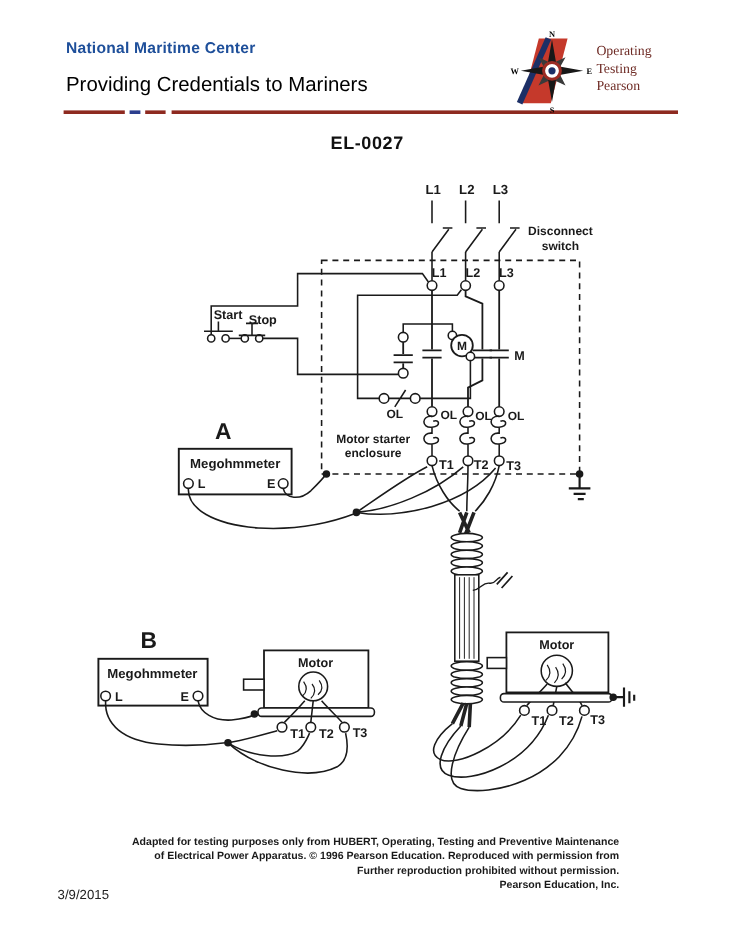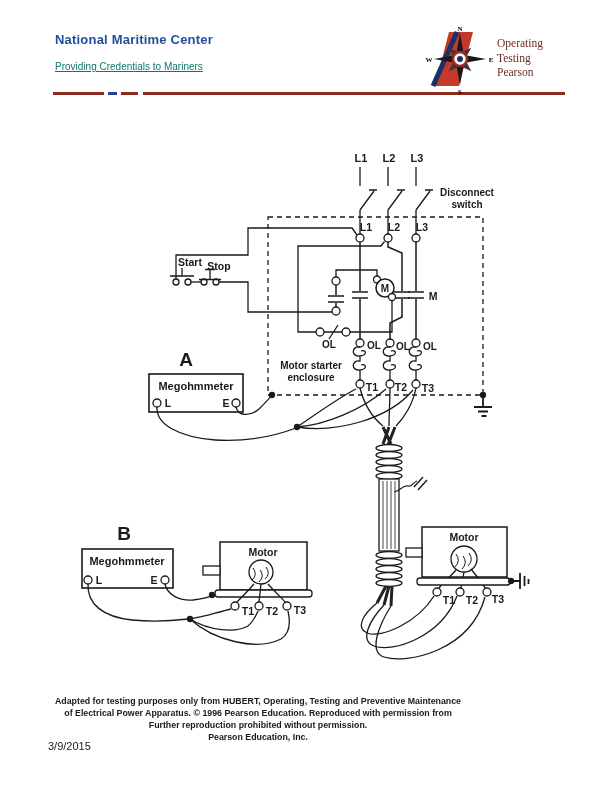--- a/index.html
+++ b/index.html
@@ -1,26 +1,26 @@
 <!DOCTYPE html>
 <html><head>
 <meta charset="utf-8">
 <style>
   html,body{margin:0;padding:0;background:#e9e9e9;}
   .page{position:relative;width:612px;height:792px;background:#ffffff;margin:0 auto;overflow:hidden;
         font-family:"Liberation Sans",sans-serif;color:#1a1a1a;}
   .nmc-title{position:absolute;left:55px;top:32px;font-size:13px;font-weight:bold;color:#1e4f9a;letter-spacing:.2px;}
-  .nmc-sub{position:absolute;left:55px;top:61px;font-size:10px;color:#0f766e;text-decoration:underline;}
+  .nmc-sub{position:absolute;left:55px;top:61px;font-size:17px;color:#000000;}
   .rule-seg{position:absolute;top:92px;height:3px;background:#8e2a20;}
   .logo-text{position:absolute;left:497px;top:36px;font-family:"Liberation Serif",serif;
              font-size:11.5px;line-height:14.5px;color:#6e2b25;}
   .figure-id{position:absolute;left:0;width:612px;top:111px;text-align:center;
              font-size:15px;font-weight:bold;letter-spacing:.5px;color:#111;}
   .diagram-svg{position:absolute;left:0;top:0;}
-  .footer{position:absolute;left:0;width:516px;top:695px;text-align:center;
+  .footer{position:absolute;left:0;width:516px;top:695px;text-align:right;
           font-size:8.8px;font-weight:bold;line-height:12px;color:#1a1a1a;}
   .date{position:absolute;left:48px;top:740px;font-family:Liberation Sans, sans-serif;font-size:11px;color:#222;}
 </style>
 </head>
 <body>
 
 <div class="page">
 
   <div class="nmc-title">National Maritime Center</div>
   <div class="nmc-sub">Providing Credentials to Mariners</div>
@@ -41,20 +41,21 @@
     <text x="36" y="72" font-size="7" font-weight="bold" text-anchor="middle" font-family="Liberation Serif,serif">S</text>
     <text x="5" y="40" font-size="7" font-weight="bold" text-anchor="middle" font-family="Liberation Serif,serif">W</text>
     <text x="67" y="40" font-size="7" font-weight="bold" text-anchor="middle" font-family="Liberation Serif,serif">E</text>
   </svg>
   <div class="logo-text">
     <div>Operating</div>
     <div>Testing</div>
     <div>Pearson</div>
   </div>
 
+  <div class="figure-id">EL-0027</div>
 
   <svg class="diagram-svg" width="612" height="792" viewBox="0 0 612 792" fill="none" stroke="#1a1a1a" stroke-width="1.3" font-family="Liberation Sans,sans-serif">
 
     <g>
       <text x="361" y="162" font-size="11" font-weight="bold" text-anchor="middle" stroke="none" fill="#1a1a1a">L1</text>
       <text x="389" y="162" font-size="11" font-weight="bold" text-anchor="middle" stroke="none" fill="#1a1a1a">L2</text>
       <text x="417" y="162" font-size="11" font-weight="bold" text-anchor="middle" stroke="none" fill="#1a1a1a">L3</text>
       <path d="M360,167 V186 M388,167 V186 M416,167 V186"></path>
       <path d="M360,210 L374,191 M369,190 H377"></path>
       <path d="M388,210 L402,191 M397,190 H405"></path>

